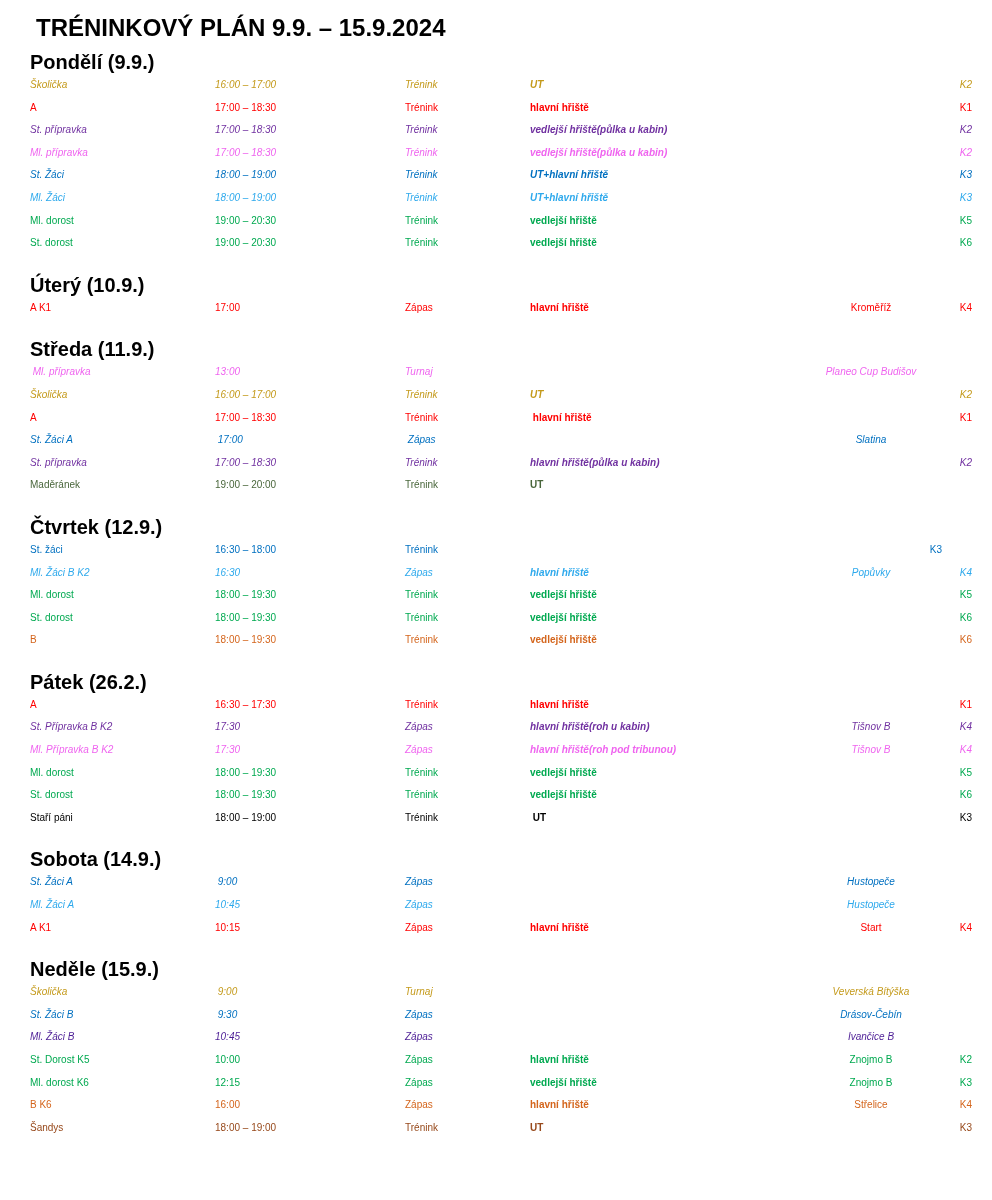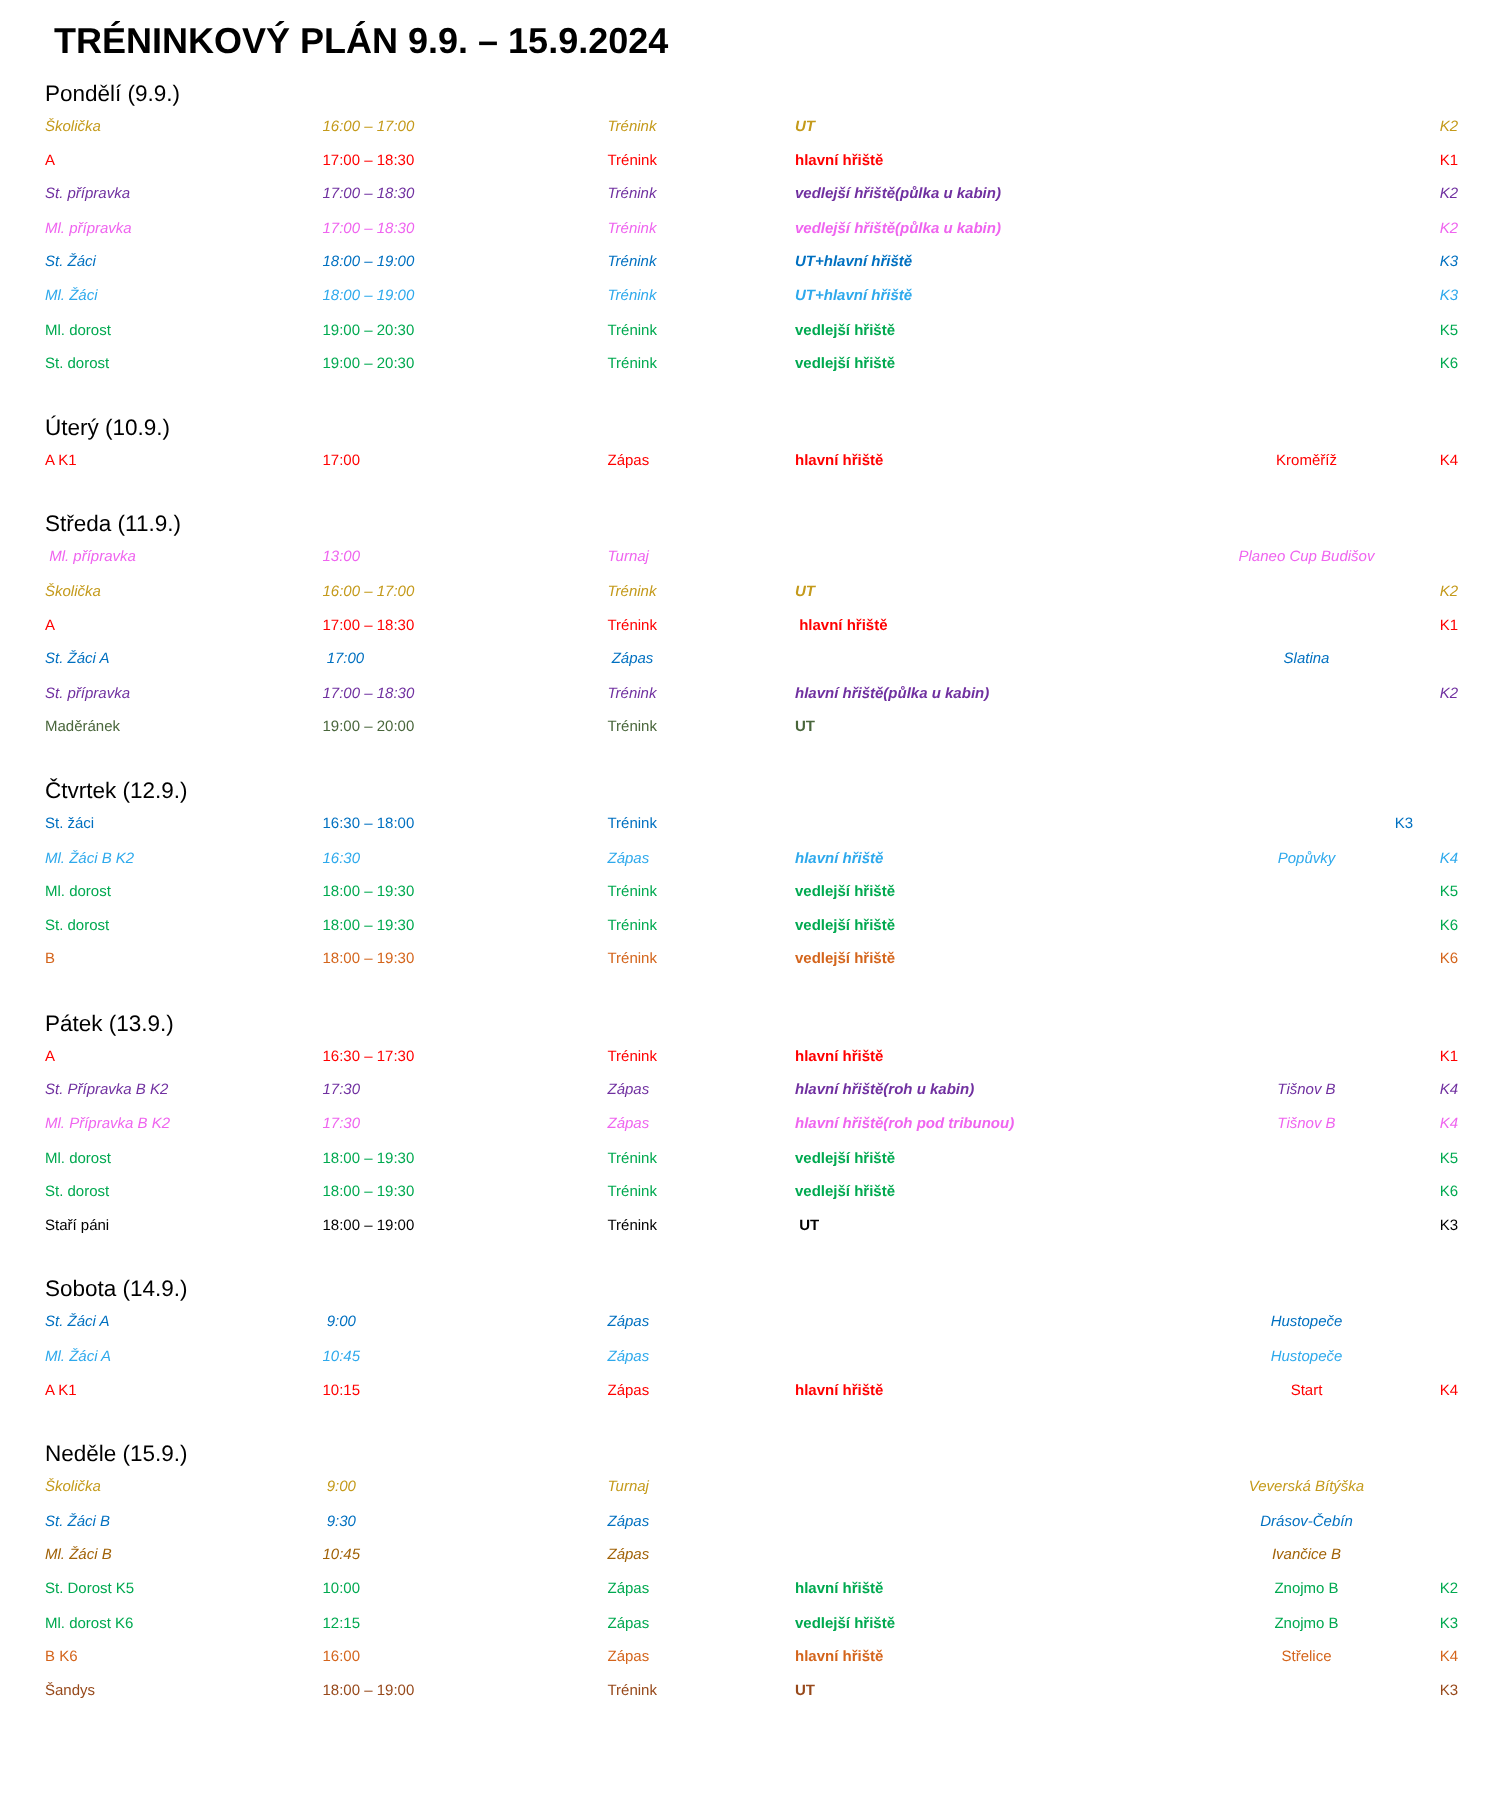--- a/index.html
+++ b/index.html
@@ -26,22 +26,22 @@
     margin: 0 0 10px 6px;
     white-space: pre;
   }
   .day-section {
     margin-top: 20px;
   }
   .day-section:first-of-type {
     margin-top: 6px;
   }
   .day-header {
-    font-size: 15px;
-    font-weight: normal;
+    font-size: 20px;
+    font-weight: bold;
     line-height: 21px;
     margin-bottom: 1px;
     white-space: pre;
   }
   .row {
     display: grid;
     grid-template-columns: 185px 190px 125px 270px 142px 30px;
     line-height: 22.6px;
     font-size: 10px;
   }
@@ -230,21 +230,21 @@
         <div class="row" style="color: rgb(212, 101, 28);">
           <span class="cell team">B</span>
           <span class="cell time">18:00 – 19:30</span>
           <span class="cell type">Trénink</span>
           <span class="cell location">vedlejší hřiště</span>
           <span class="cell opponent"></span>
           <span class="cell code">K6</span>
         </div>
       </section>
       <section class="day-section">
-        <div class="day-header">Pátek (13.9.)</div>
+        <div class="day-header">Pátek (26.2.)</div>
         <div class="row" style="color: rgb(255, 0, 0);">
           <span class="cell team">A</span>
           <span class="cell time">16:30 – 17:30</span>
           <span class="cell type">Trénink</span>
           <span class="cell location">hlavní hřiště</span>
           <span class="cell opponent"></span>
           <span class="cell code">K1</span>
         </div>
         <div class="row italic" style="color: rgb(112, 48, 160);">
           <span class="cell team">St. Přípravka B K2</span>
@@ -325,21 +325,21 @@
           <span class="cell code"></span>
         </div>
         <div class="row italic" style="color: rgb(0, 112, 192);">
           <span class="cell team">St. Žáci B</span>
           <span class="cell time"> 9:30</span>
           <span class="cell type">Zápas</span>
           <span class="cell location"></span>
           <span class="cell opponent">Drásov-Čebín</span>
           <span class="cell code"></span>
         </div>
-        <div class="row italic" style="color: #a16207;">
+        <div class="row italic" style="color: #4c1d95;">
           <span class="cell team">Ml. Žáci B</span>
           <span class="cell time">10:45</span>
           <span class="cell type">Zápas</span>
           <span class="cell location"></span>
           <span class="cell opponent">Ivančice B</span>
           <span class="cell code"></span>
         </div>
         <div class="row" style="color: rgb(0, 169, 80);">
           <span class="cell team">St. Dorost K5</span>
           <span class="cell time">10:00</span>

